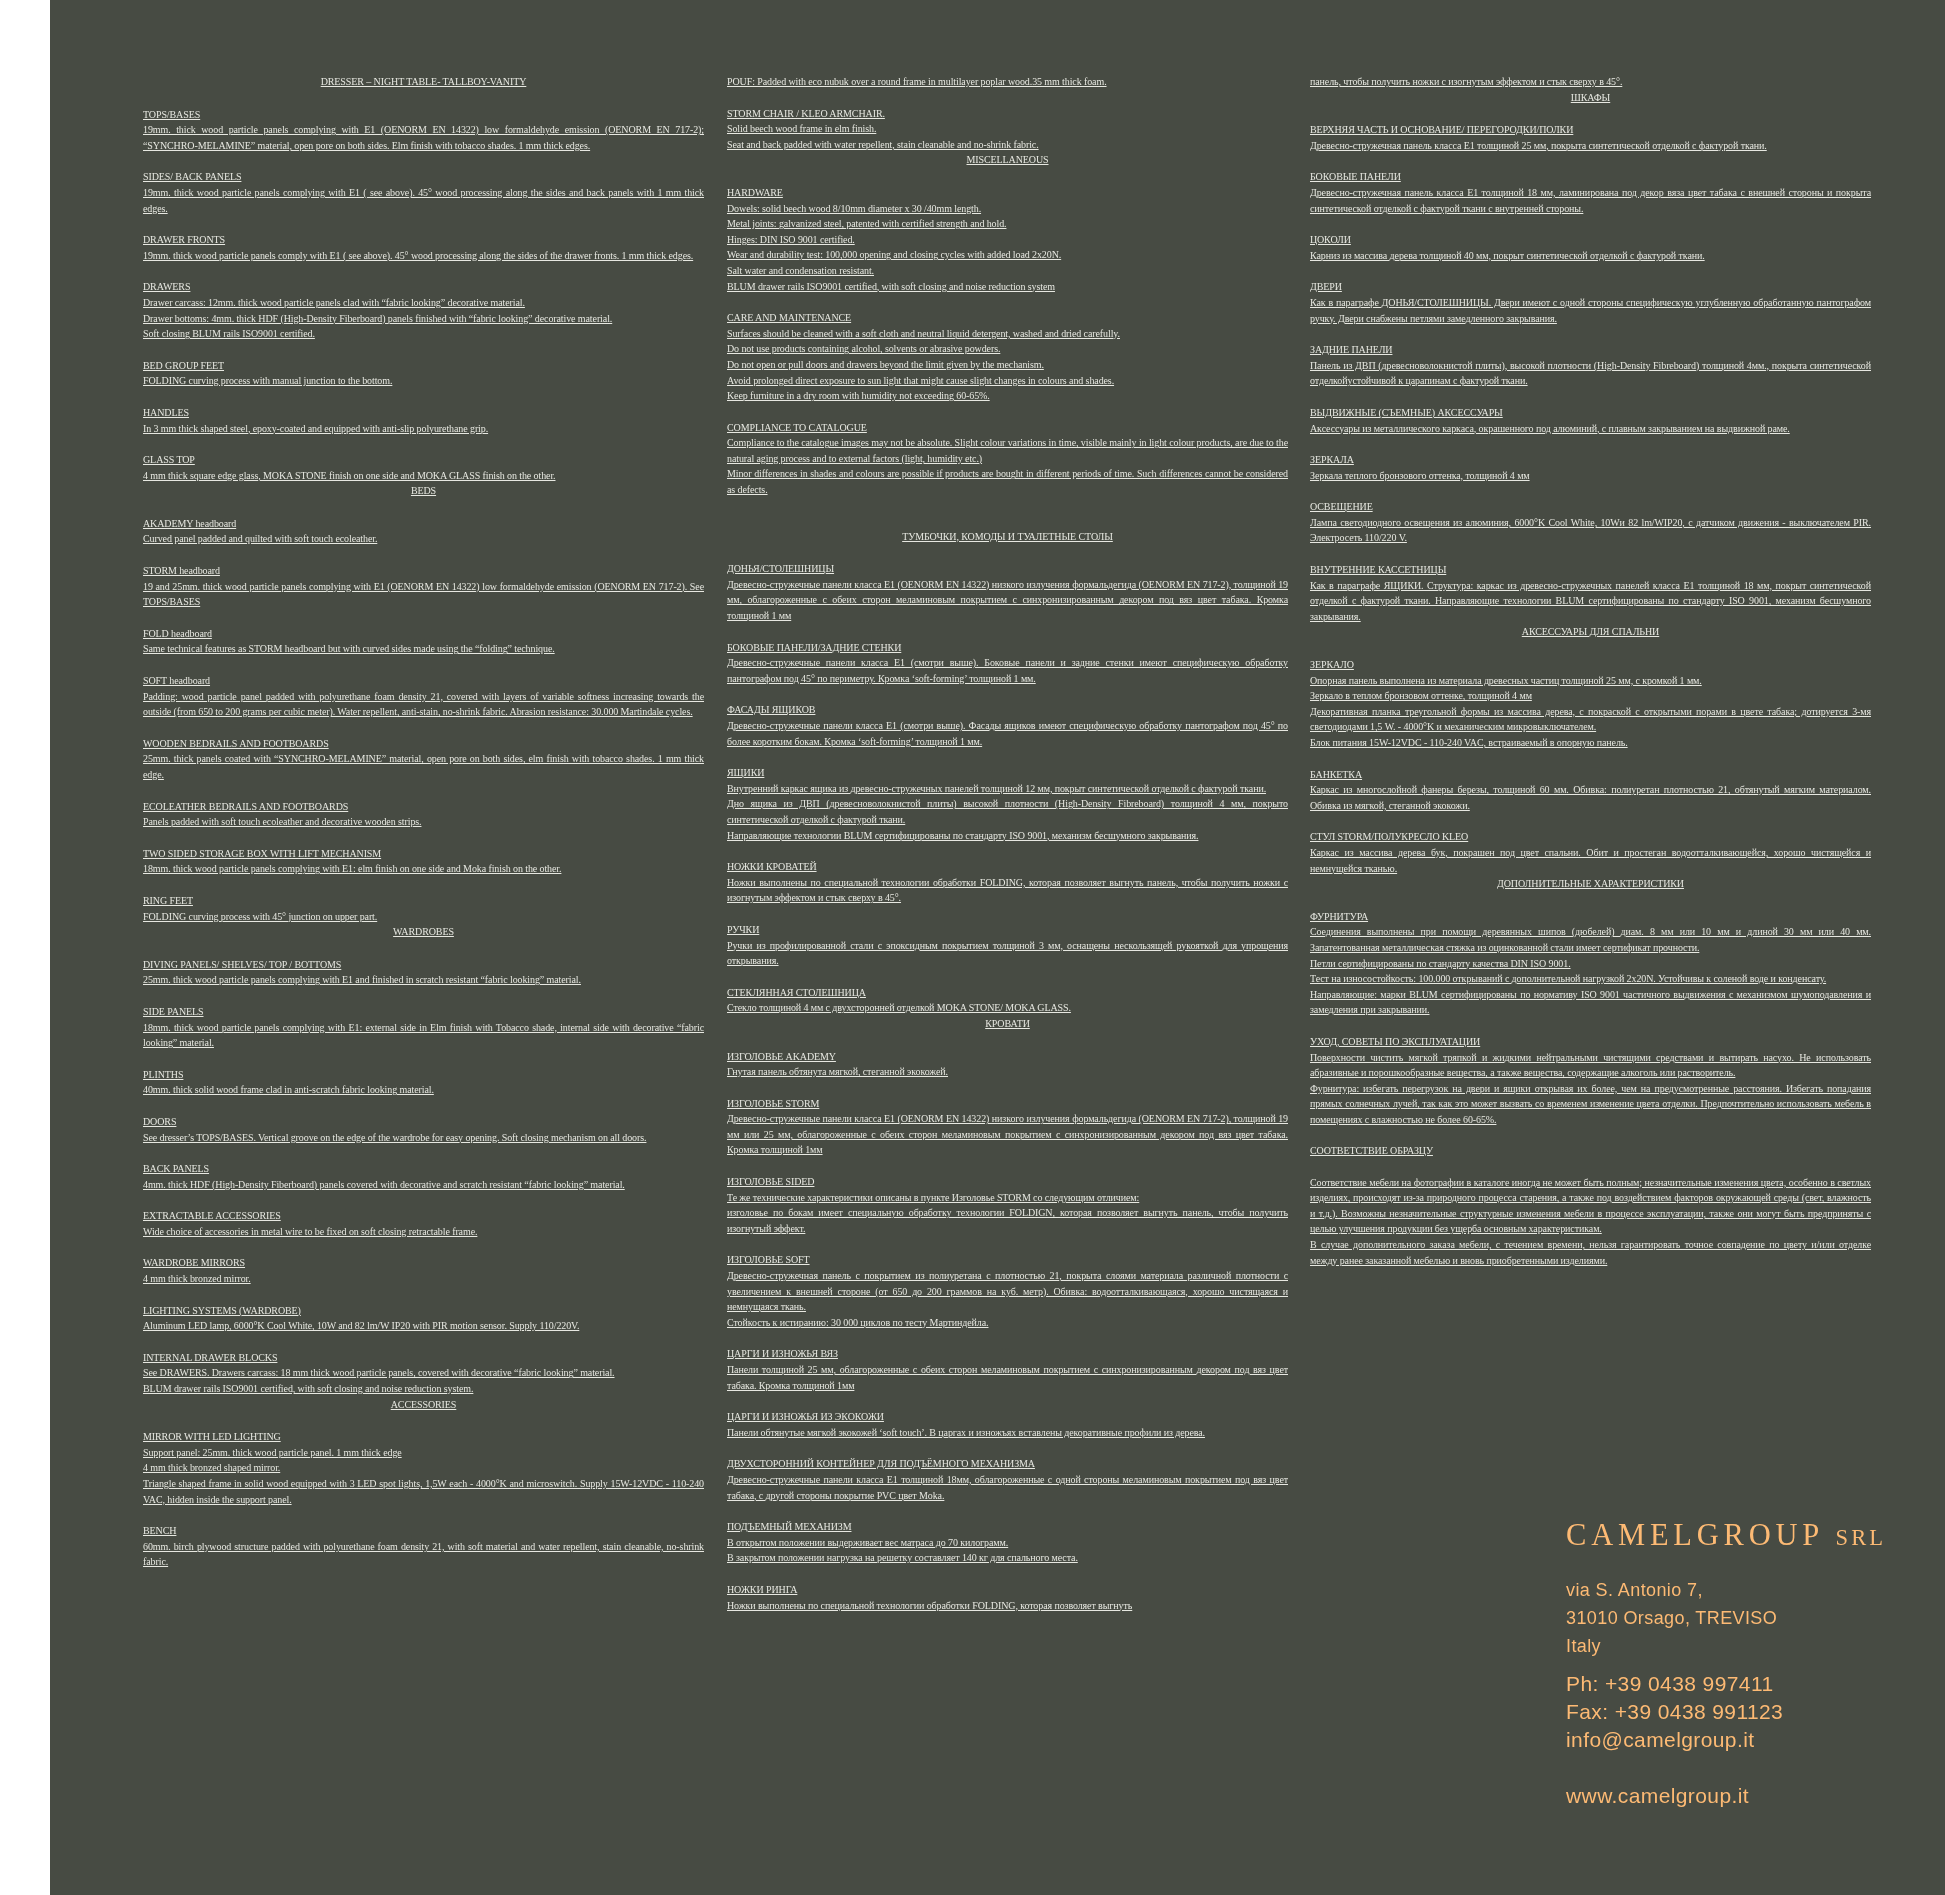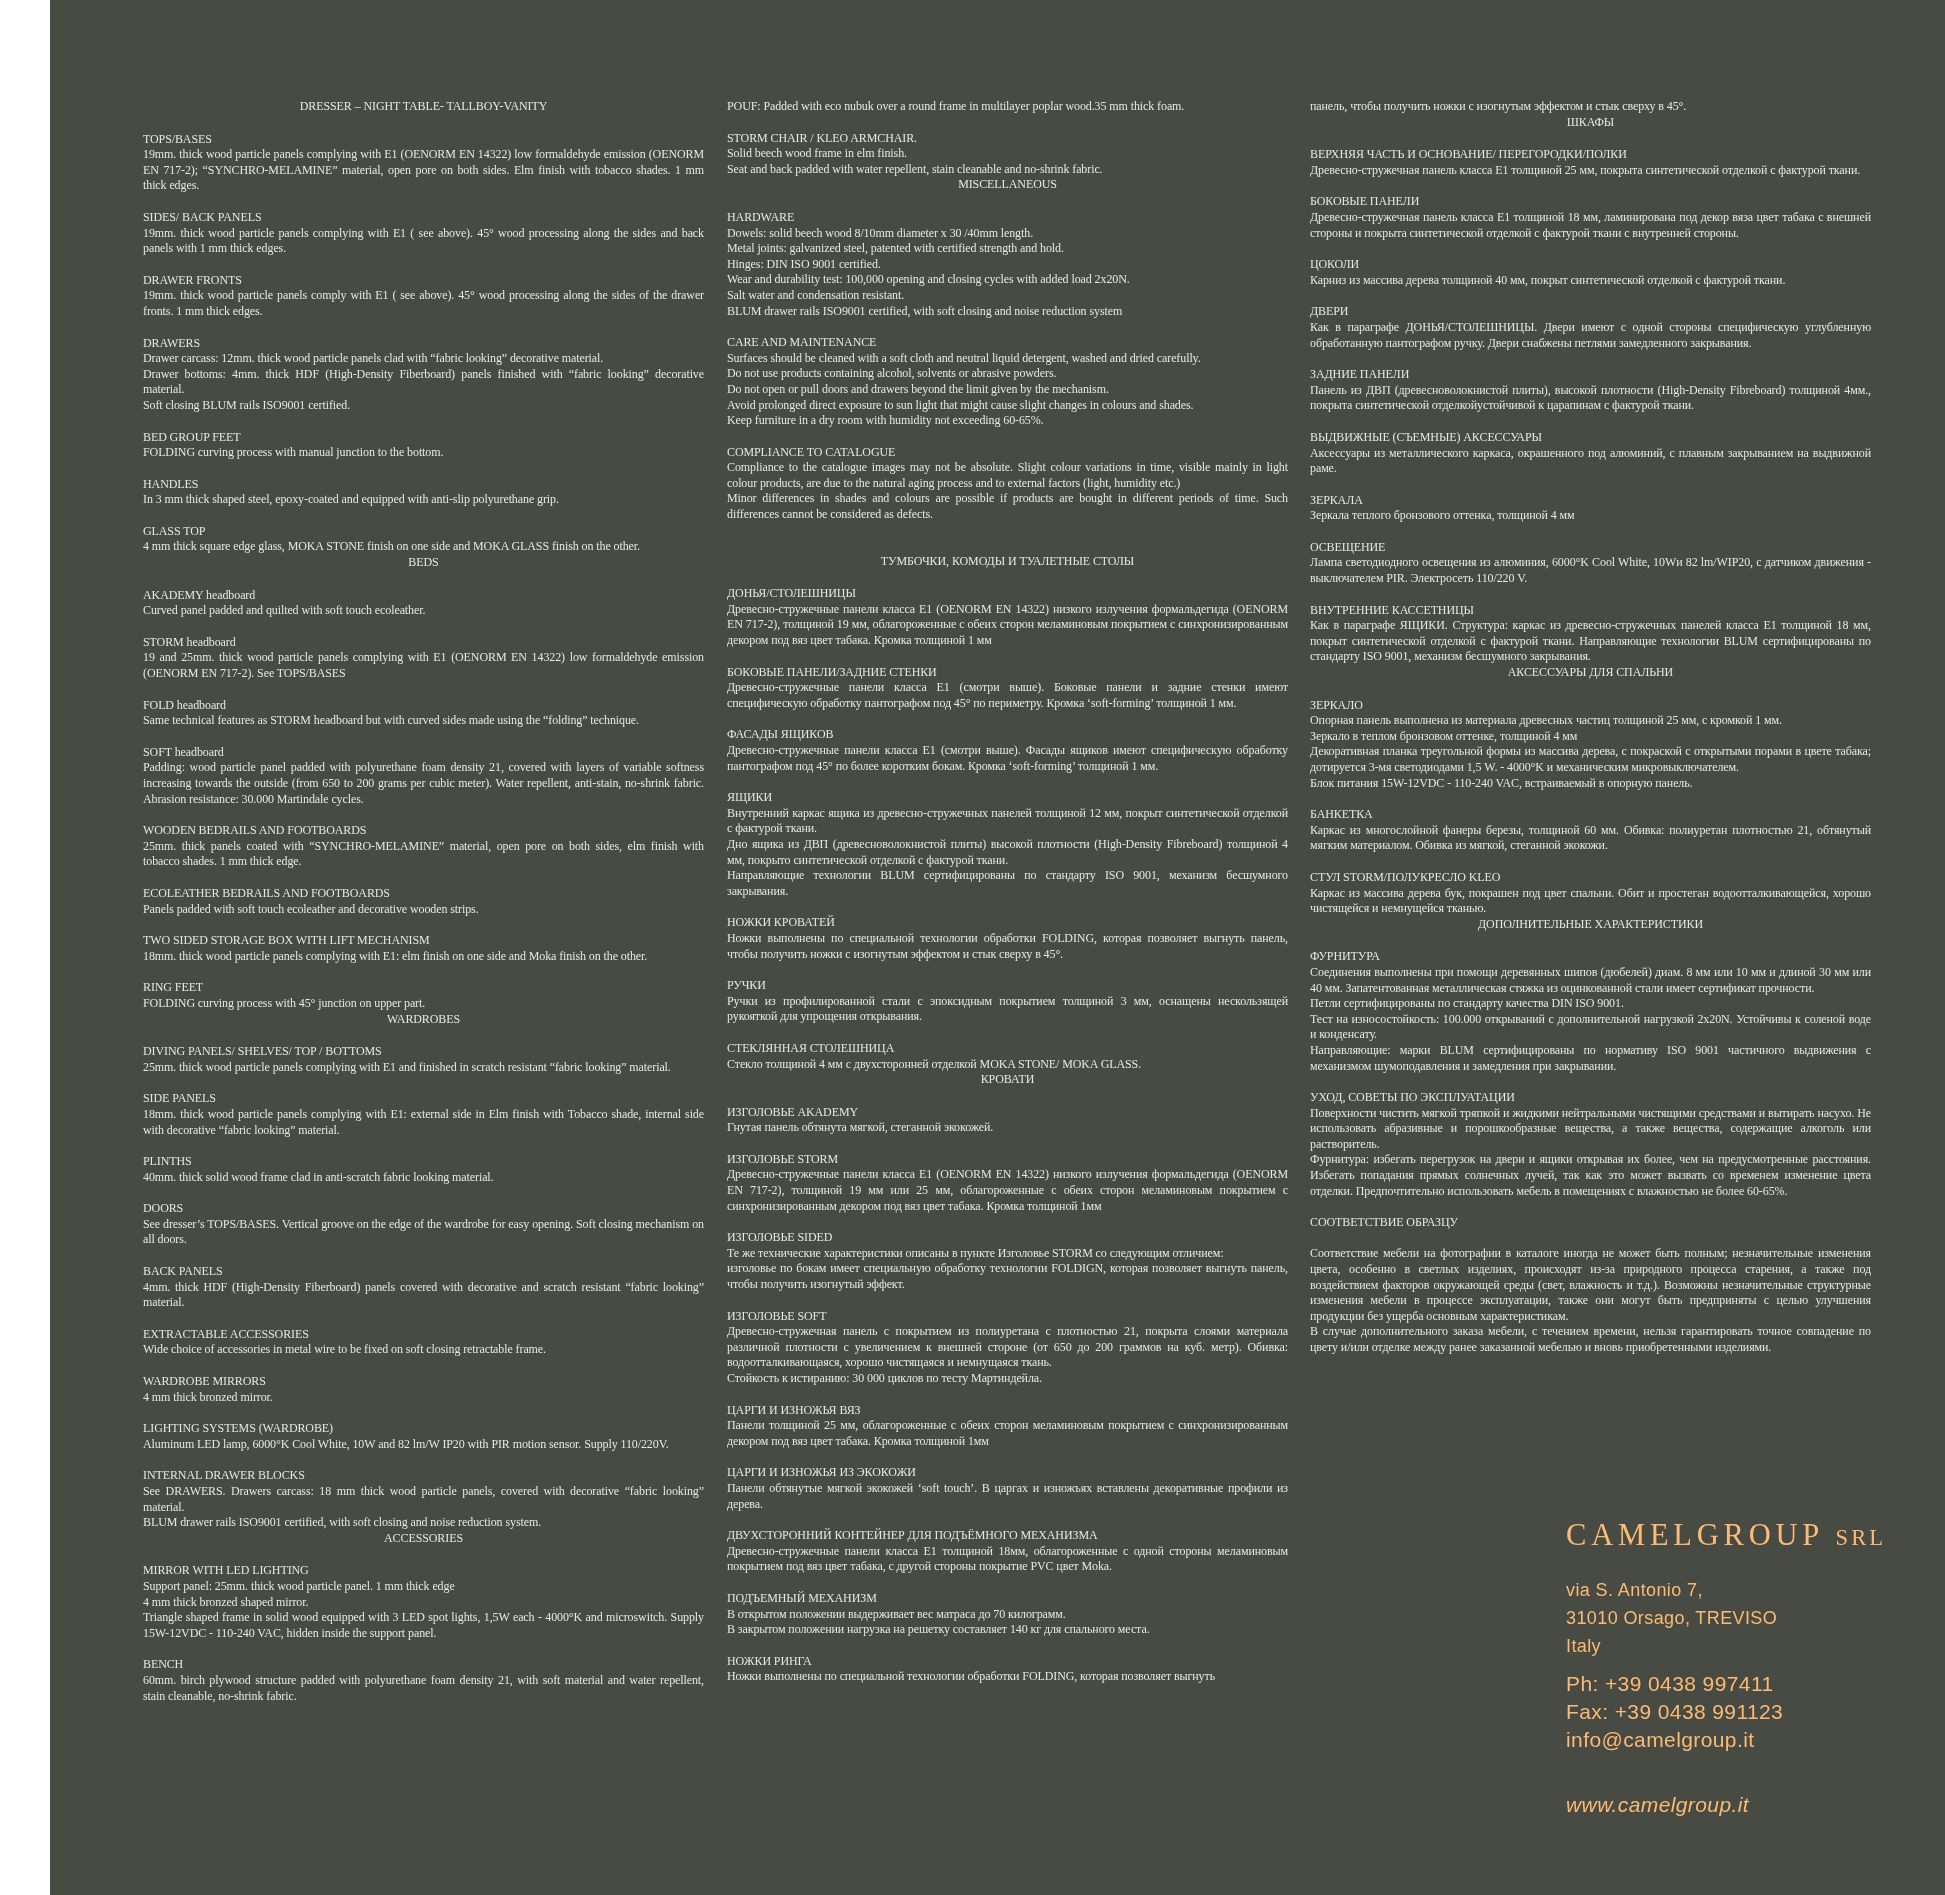--- a/index.html
+++ b/index.html
@@ -8,27 +8,28 @@
     position: relative;
     background: #474b43;
     overflow: hidden;
     font-family: "Liberation Serif", "DejaVu Serif", serif;
   }
   .left-margin {
     position: absolute; left: 0; top: 0; width: 50px; height: 1895px;
     background: #ffffff;
   }
   .col {
-    position: absolute; top: 99px;
+    position: absolute; top: 74px;
     width: 561px;
     color: #e7e8e1;
-    font-size: 12px;
+    font-size: 10px;
     line-height: 15.6px;
     letter-spacing: -0.1px;
     text-align: justify;
+    text-decoration: underline;
   }
   #col-0 { left: 143px; }
   #col-1 { left: 727px; }
   #col-2 { left: 1310px; }
   .b-title { text-align: center; margin-bottom: 17px; }
   .col > .b-title:first-child { margin-top: 0; }
   .b-h { margin-top: 16px; text-align: left; }
   .col > .b-h:first-child, .col > .b-p:first-child { margin-top: 0; }
   .b-p { min-height: 15.6px; }
   .b-spacer { width: 100%; }
@@ -46,23 +47,23 @@
     margin-top: 22.5px;
     font-family: "Liberation Sans", "DejaVu Sans", sans-serif;
     font-size: 18px; line-height: 28px; letter-spacing: 0.4px;
   }
   .brand-contacts {
     margin-top: 10.4px;
     font-family: "Liberation Sans", "DejaVu Sans", sans-serif;
     font-size: 21px; line-height: 28px; letter-spacing: 0.4px;
   }
   .brand-site {
-    margin-top: 39px;
+    margin-top: 30px;
     font-family: "Liberation Sans", "DejaVu Sans", sans-serif;
-    font-size: 21px; letter-spacing: 0.4px; font-style: italic;
+    font-size: 21px; letter-spacing: 0.4px;
   }
 </style>
 </head>
 <body>
 
 <div class="left-margin"></div>
 
 <div class="col" id="col-0">
     <div class="b-title">DRESSER – NIGHT TABLE- TALLBOY-VANITY</div>
     <div class="b-h">TOPS/BASES</div>

